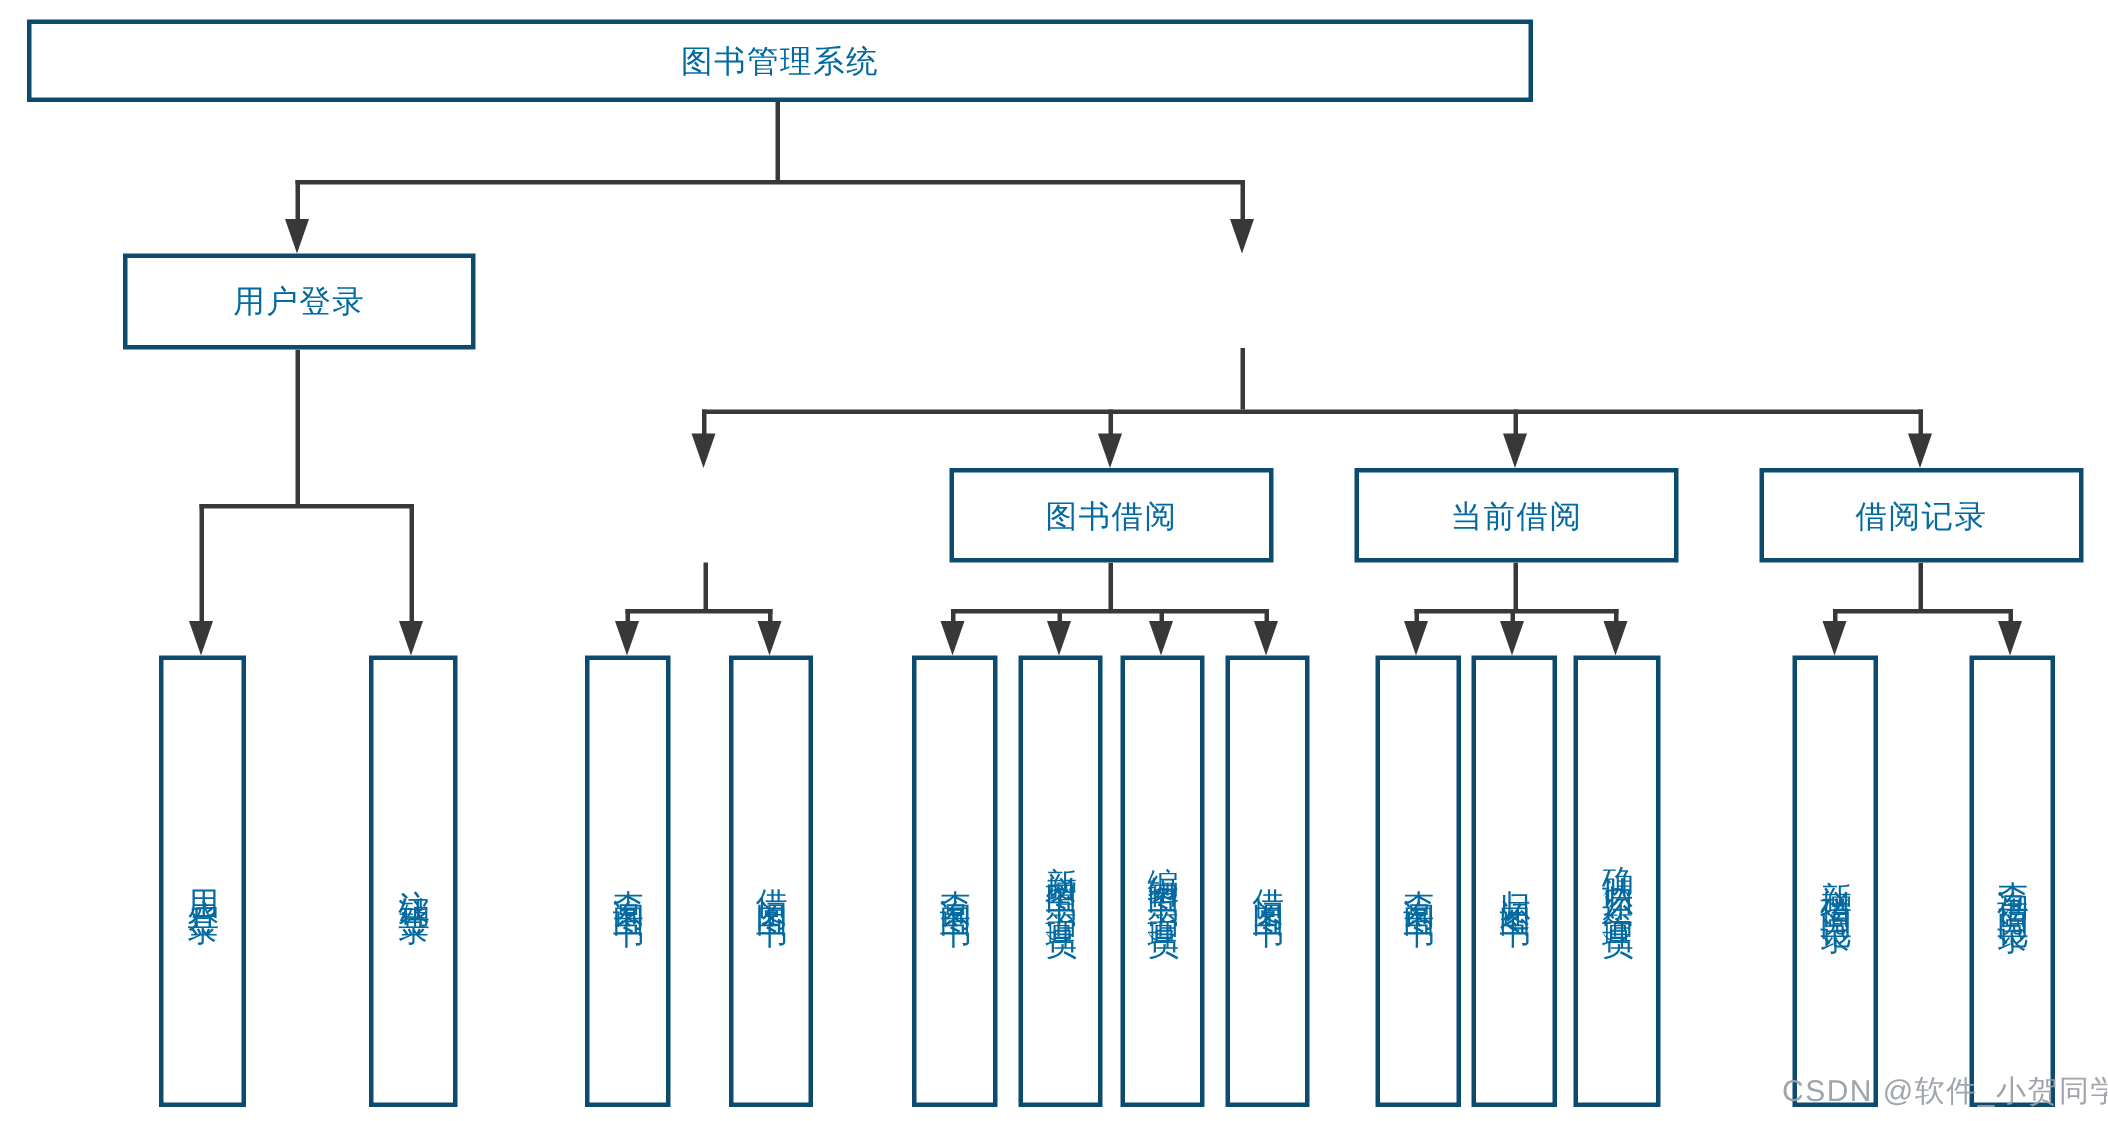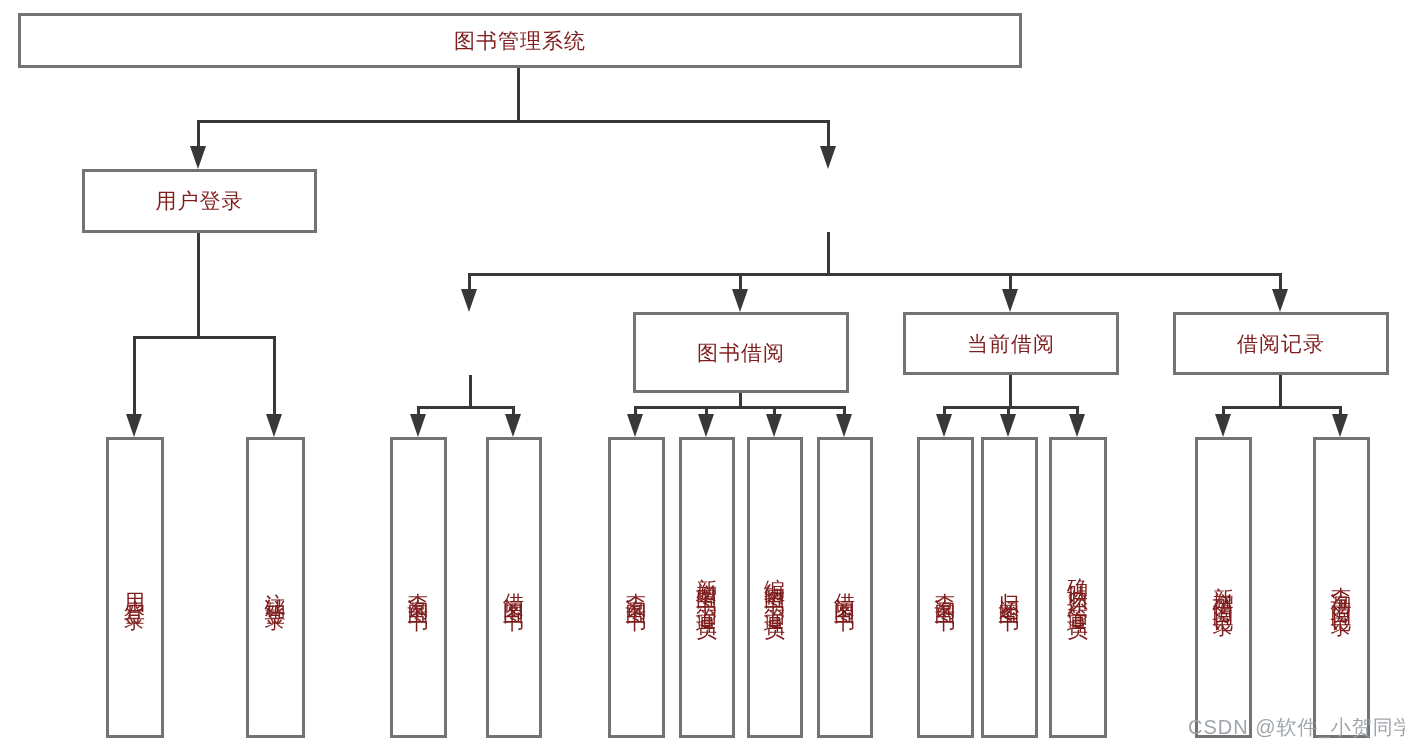--- a/index.html
+++ b/index.html
@@ -6,24 +6,24 @@
   .canvas{
     position:relative;
     width:1405px;height:747px;
     background:#ffffff;
     font-family:"Liberation Sans", sans-serif;
     overflow:hidden;
   }
   .node{
     position:absolute;
     box-sizing:border-box;
-    border:3px solid #737373;
+    border:3px solid #0c4a6e;
     background:#ffffff;
     display:flex;align-items:center;justify-content:center;
-    color:#7f1d1d;
+    color:#0369a1;
     z-index:2;
   }
   .h-node{font-size:21px;letter-spacing:1px;white-space:nowrap;}
   .v-node{
     writing-mode:vertical-rl;
     font-size:21px;
     letter-spacing:6px;
     line-height:1.1;
     text-align:center;
   }
@@ -109,21 +109,21 @@
   <div class="hline" style="left:1222px;top:406px;width:120px;"></div>
   <div class="vline" style="left:1222px;top:406px;height:9px;"></div>
   <div class="arrow" style="left:1215px;top:414px;"></div>
   <div class="vline" style="left:1339px;top:406px;height:9px;"></div>
   <div class="arrow" style="left:1332px;top:414px;"></div>
 
   <div class="node h-node" style="left:18px;top:13px;width:1004px;height:55px;">图书管理系统</div>
 
   <div class="node h-node" style="left:82px;top:169px;width:235px;height:64px;">用户登录</div>
 
-  <div class="node h-node" style="left:633px;top:312px;width:216px;height:81px;">图书借阅</div>
+  <div class="node h-node" style="left:633px;top:312px;width:216px;height:63px;">图书借阅</div>
   <div class="node h-node" style="left:903px;top:312px;width:216px;height:63px;">当前借阅</div>
   <div class="node h-node" style="left:1173px;top:312px;width:216px;height:63px;">借阅记录</div>
 
   <div class="node v-node" style="left:106px;top:437px;width:58px;height:301px;">用户登录</div>
   <div class="node v-node" style="left:246px;top:437px;width:59px;height:301px;">注销登录</div>
 
   <div class="node v-node" style="left:390px;top:437px;width:57px;height:301px;">查询图书</div>
   <div class="node v-node" style="left:486px;top:437px;width:56px;height:301px;">借阅图书</div>
 
   <div class="node v-node" style="left:608px;top:437px;width:57px;height:301px;">查询图书</div>

